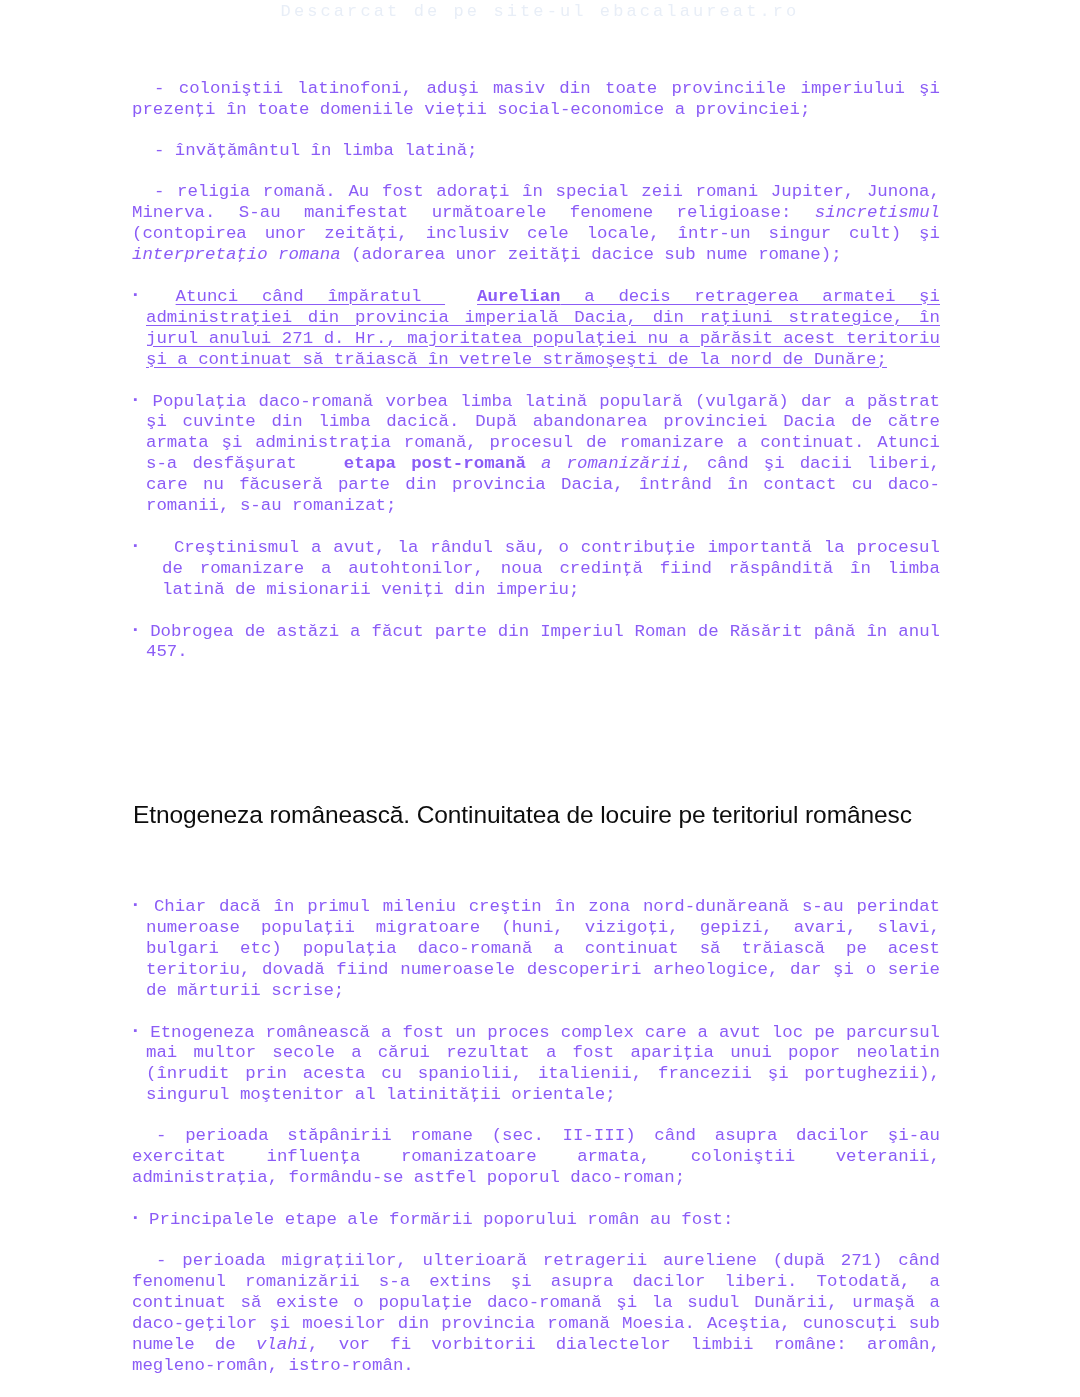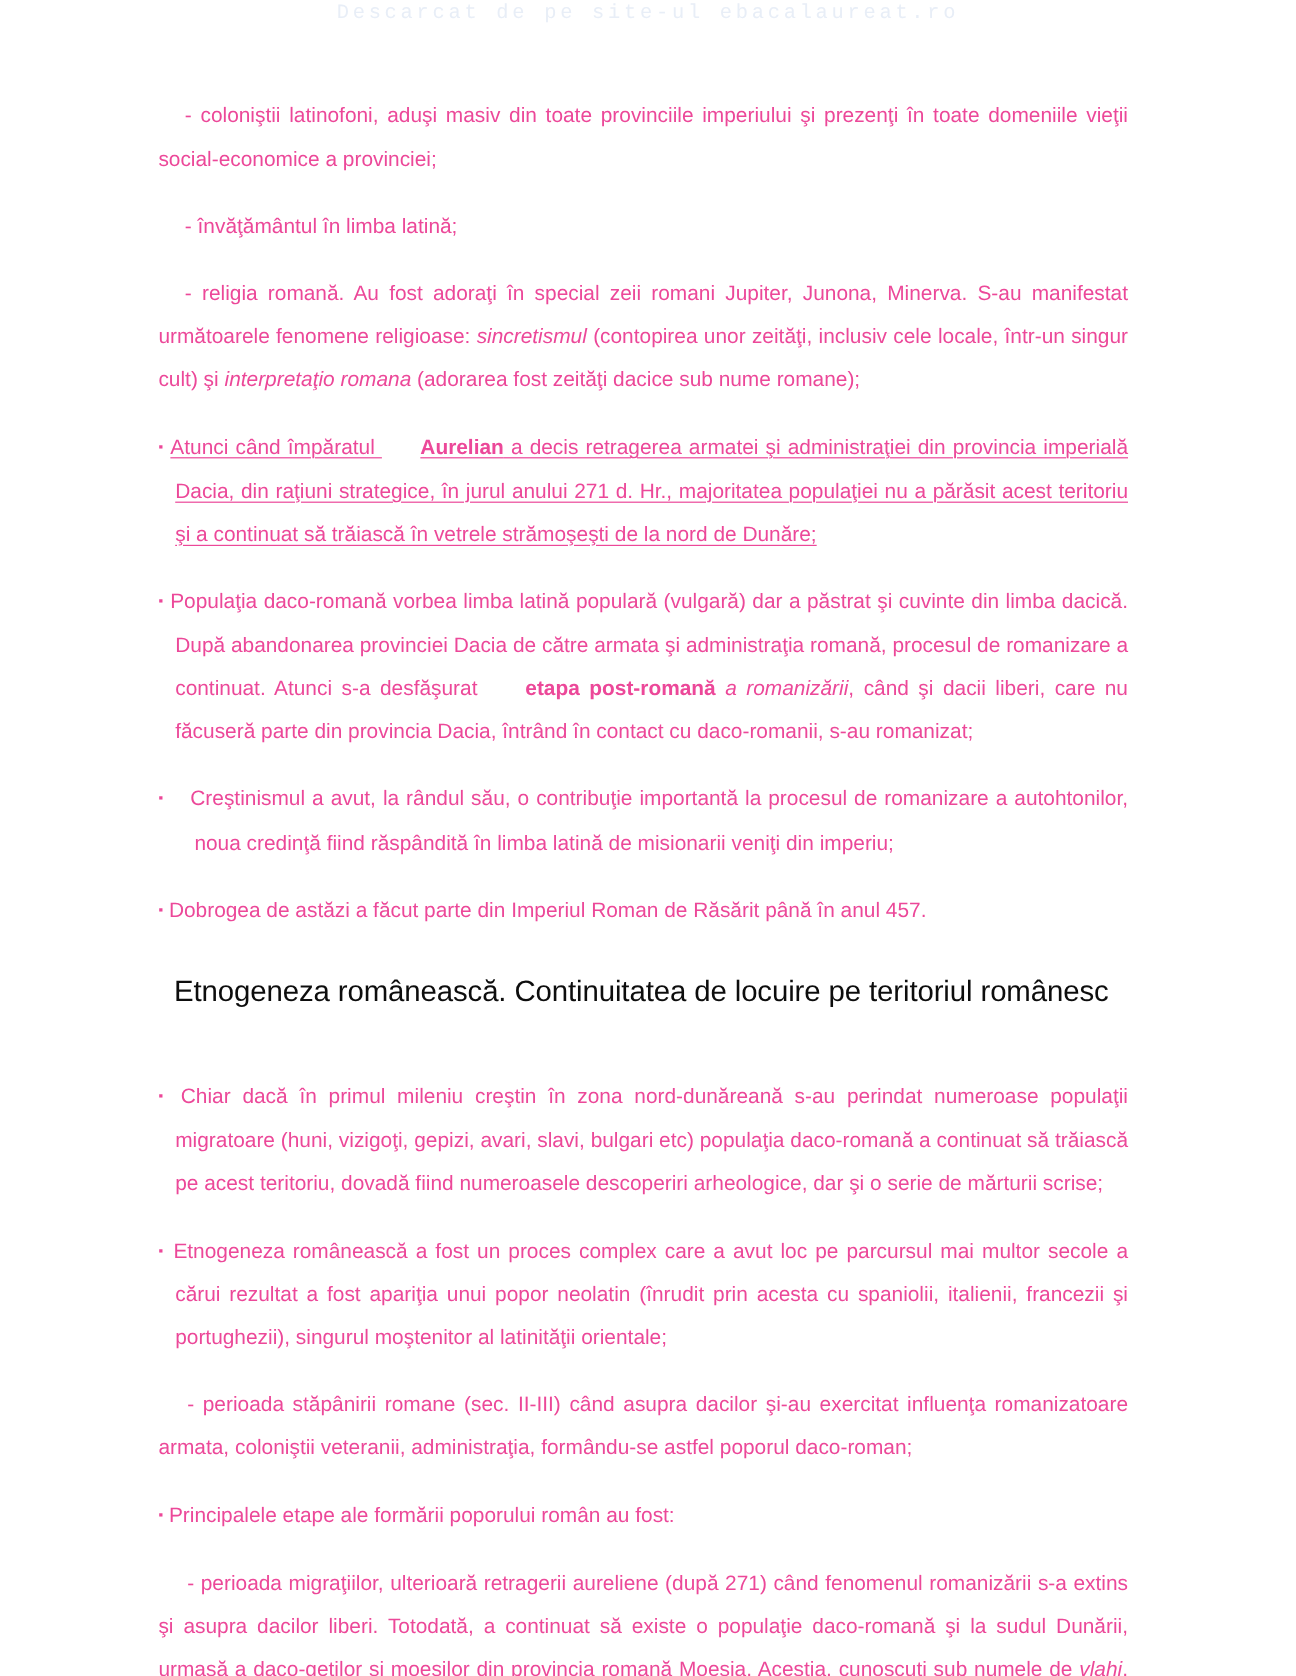--- a/index.html
+++ b/index.html
@@ -37,25 +37,25 @@
   .page {
     position: absolute;
     left: 132px;
     top: 78px;
     width: 808px;
   }
 
   p.para {
     margin: 0 0 20px 0;
     font-size: 17.4px;
-    line-height: 36px;
+    line-height: 21px;
     text-align: justify;
     text-justify: inter-word;
-    color: #ec4899;
-    font-family: Liberation Sans, sans-serif;
+    color: #8b5cf6;
+    font-family: Liberation Mono, monospace;
   }
   p.para:last-child { margin-bottom: 0; }
 
   
   p.dash { text-indent: 22px; }
   p.dash-wide { text-indent: 24px; }
 
   
   p.bullet {
     padding-left: 14px;
@@ -80,21 +80,21 @@
   }
 
   b, .b { font-weight: bold; margin-left: 32px; }
   i, .i { font-style: italic; }
 
   
   .gap-sm { margin-bottom: 16px; }
 
   
   h2.section-heading {
-    margin: 12px;
+    margin: 0;
     padding: 0;
     position: absolute;
     left: 133px;
     top: 798px;
     font-family: "Liberation Sans", sans-serif;
     font-size: 24.5px;
     font-weight: normal;
     line-height: 34px;
     letter-spacing: -0.1px;
     color: #0d0d0d;
@@ -112,21 +112,21 @@
 <body>
 
 <div class="watermark">Descarcat de pe site-ul ebacalaureat.ro</div>
 
 <div class="page">
 
   <p class="para dash gap-sm">- coloniştii latinofoni, aduşi masiv din toate provinciile imperiului şi prezenţi în toate domeniile vieţii social-economice a provinciei;</p>
 
   <p class="para dash gap-sm">- învăţământul în limba latină;</p>
 
-  <p class="para dash gap-sm"><span>- religia romană. Au fost adoraţi în special zeii romani Jupiter, Junona, Minerva. S-au manifestat următoarele fenomene religioase: </span><i>sincretismul</i><span> (contopirea unor zeităţi, inclusiv cele locale, într-un singur cult) şi </span><i>interpretaţio romana</i><span> (adorarea fost zeităţi dacice sub nume romane);</span></p>
+  <p class="para dash gap-sm"><span>- religia romană. Au fost adoraţi în special zeii romani Jupiter, Junona, Minerva. S-au manifestat următoarele fenomene religioase: </span><i>sincretismul</i><span> (contopirea unor zeităţi, inclusiv cele locale, într-un singur cult) şi </span><i>interpretaţio romana</i><span> (adorarea unor zeităţi dacice sub nume romane);</span></p>
 
 
   <p class="para bullet gap-sm"><span class="bullet-glyph">▪</span>
     <span class="u-para"><span>Atunci când împăratul </span><b>Aurelian</b><span> a decis retragerea armatei şi administraţiei din provincia imperială Dacia, din raţiuni strategice, în jurul anului 271 d. Hr., majoritatea populaţiei nu a părăsit acest teritoriu şi a continuat să trăiască în vetrele strămoşeşti de la nord de Dunăre;</span></span></p>
 
   <p class="para bullet gap-sm"><span class="bullet-glyph">▪</span>
     <span>Populaţia daco-romană vorbea limba latină populară (vulgară) dar a păstrat şi cuvinte din limba dacică. După abandonarea provinciei Dacia de către armata şi administraţia romană, procesul de romanizare a continuat. Atunci s-a desfăşurat </span><b>etapa post-romană</b><i> a romanizării</i><span>, când şi dacii liberi, care nu făcuseră parte din provincia Dacia, întrând în contact cu daco-romanii, s-au romanizat;</span></p>
 
 
   <p class="para bullet-wide gap-sm"><span class="bullet-glyph">▪</span>

